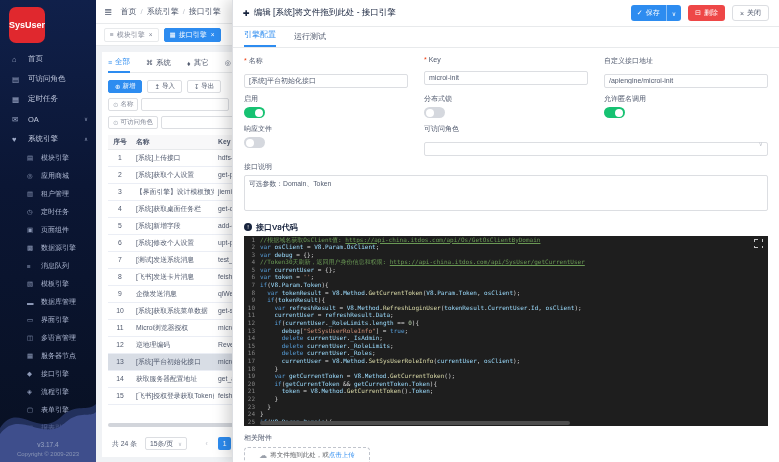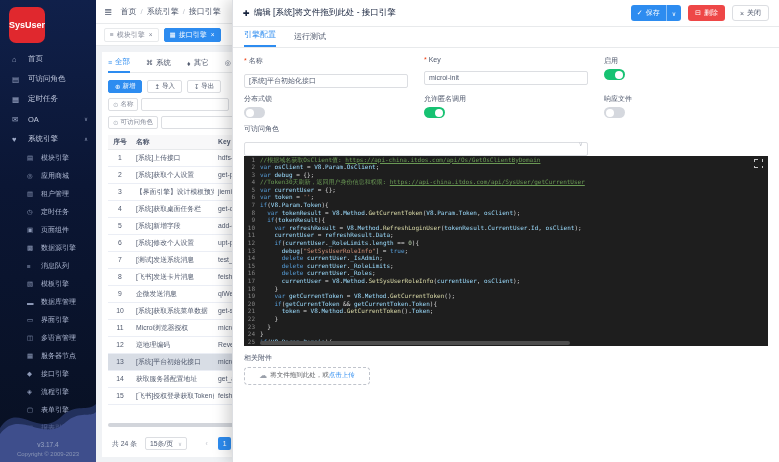--- a/index.html
+++ b/index.html
@@ -442,20 +442,24 @@
 
     <div class="f-grid">
       <div class="fld">
         <label class="req">名称</label>
         <input class="f-input" value="[系统]平台初始化接口" style="">
       </div>
       <div class="fld">
         <label class="req">Key</label>
         <input class="f-input" value="microi-init" style="">
       </div>
+      <div class="fld">
+        <label>自定义接口地址</label>
+        <input class="f-input" value="/apiengine/microi-init" style="">
+      </div>
 
       <div class="fld">
         <label>启用</label>
         <div class="toggle on">
             <div class="knob"></div>
           </div>
       </div>
       <div class="fld">
         <label>分布式锁</label>
         <div class="toggle">
@@ -476,22 +480,30 @@
           </div>
       </div>
       <div class="fld span2">
         <label>可访问角色</label>
         <div class="f-select">
           <input class="f-input" value="" style="">
           <span class="caret">∨</span>
         </div>
       </div>
 
-    </div>
-
+      <div class="fld span3">
+        <label>接口说明</label>
+        <textarea class="f-area" style="">可选参数：Domain、Token</textarea>
+      </div>
+    </div>
+
+    <div class="code-head">
+      <span class="info">!</span>
+      <span class="ct">接口V8代码</span>
+    </div>
     <div class="editor" id="editor">
       <div class="fs-icon">
           <i class="h"></i>
           <i class="v"></i>
         </div>
       <div class="cl">
           <span class="ln">1</span>
           <span class="lc"><span class="seg-c">//根据域名获取OsClient值: </span><span class="seg-u">https://api-china.itdos.com/api/Os/GetOsClientByDomain</span></span>
         </div>
         <div class="cl">

